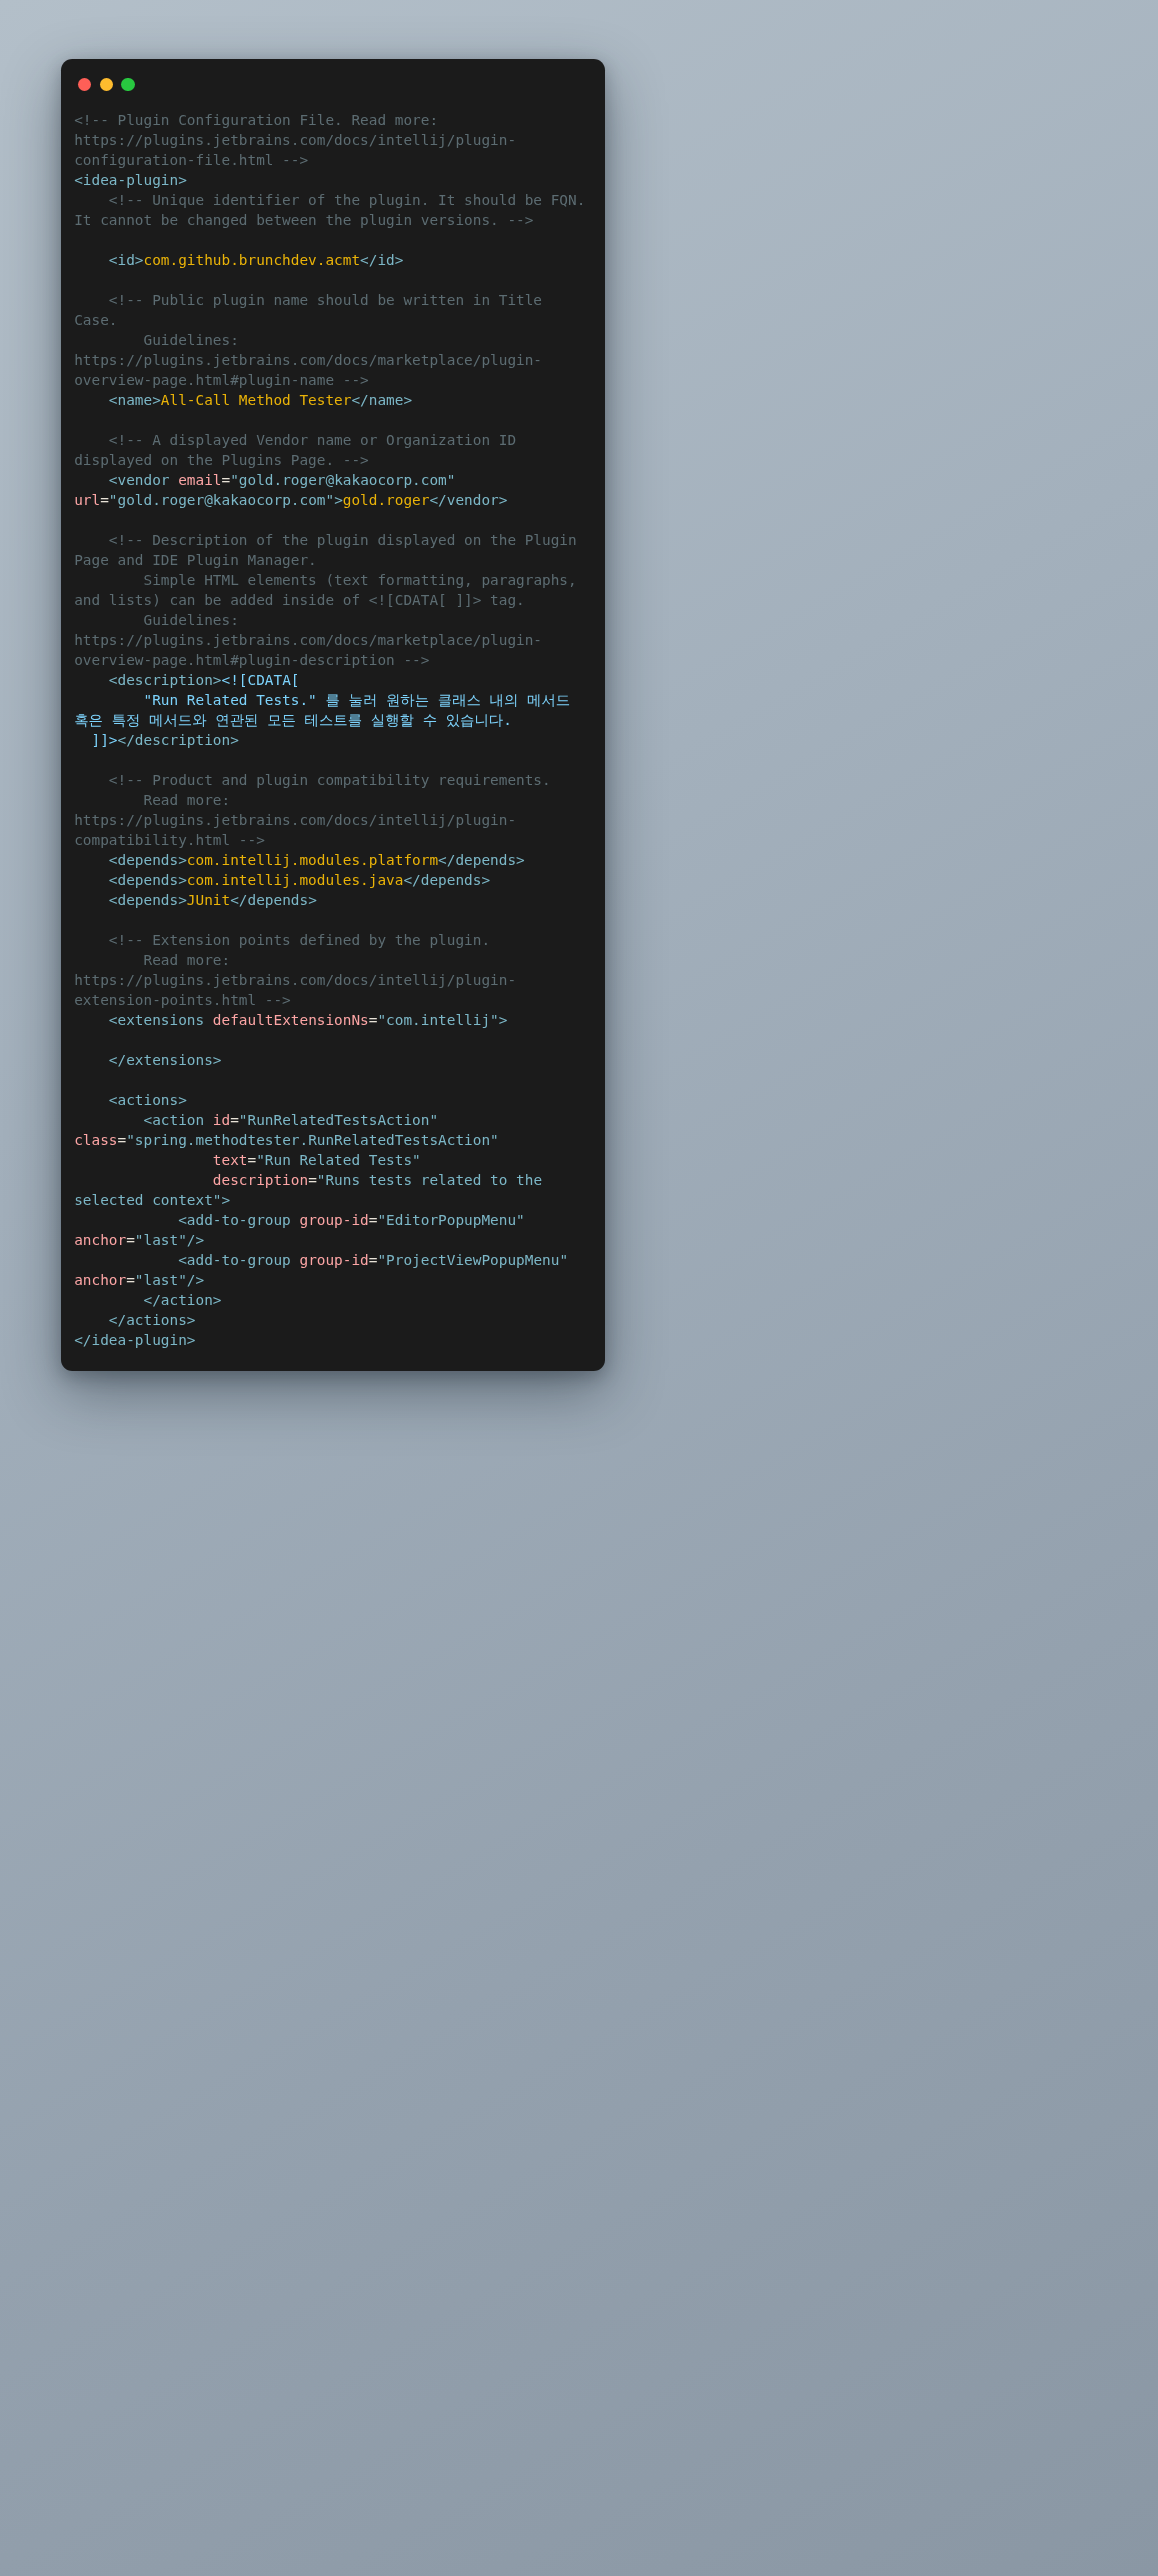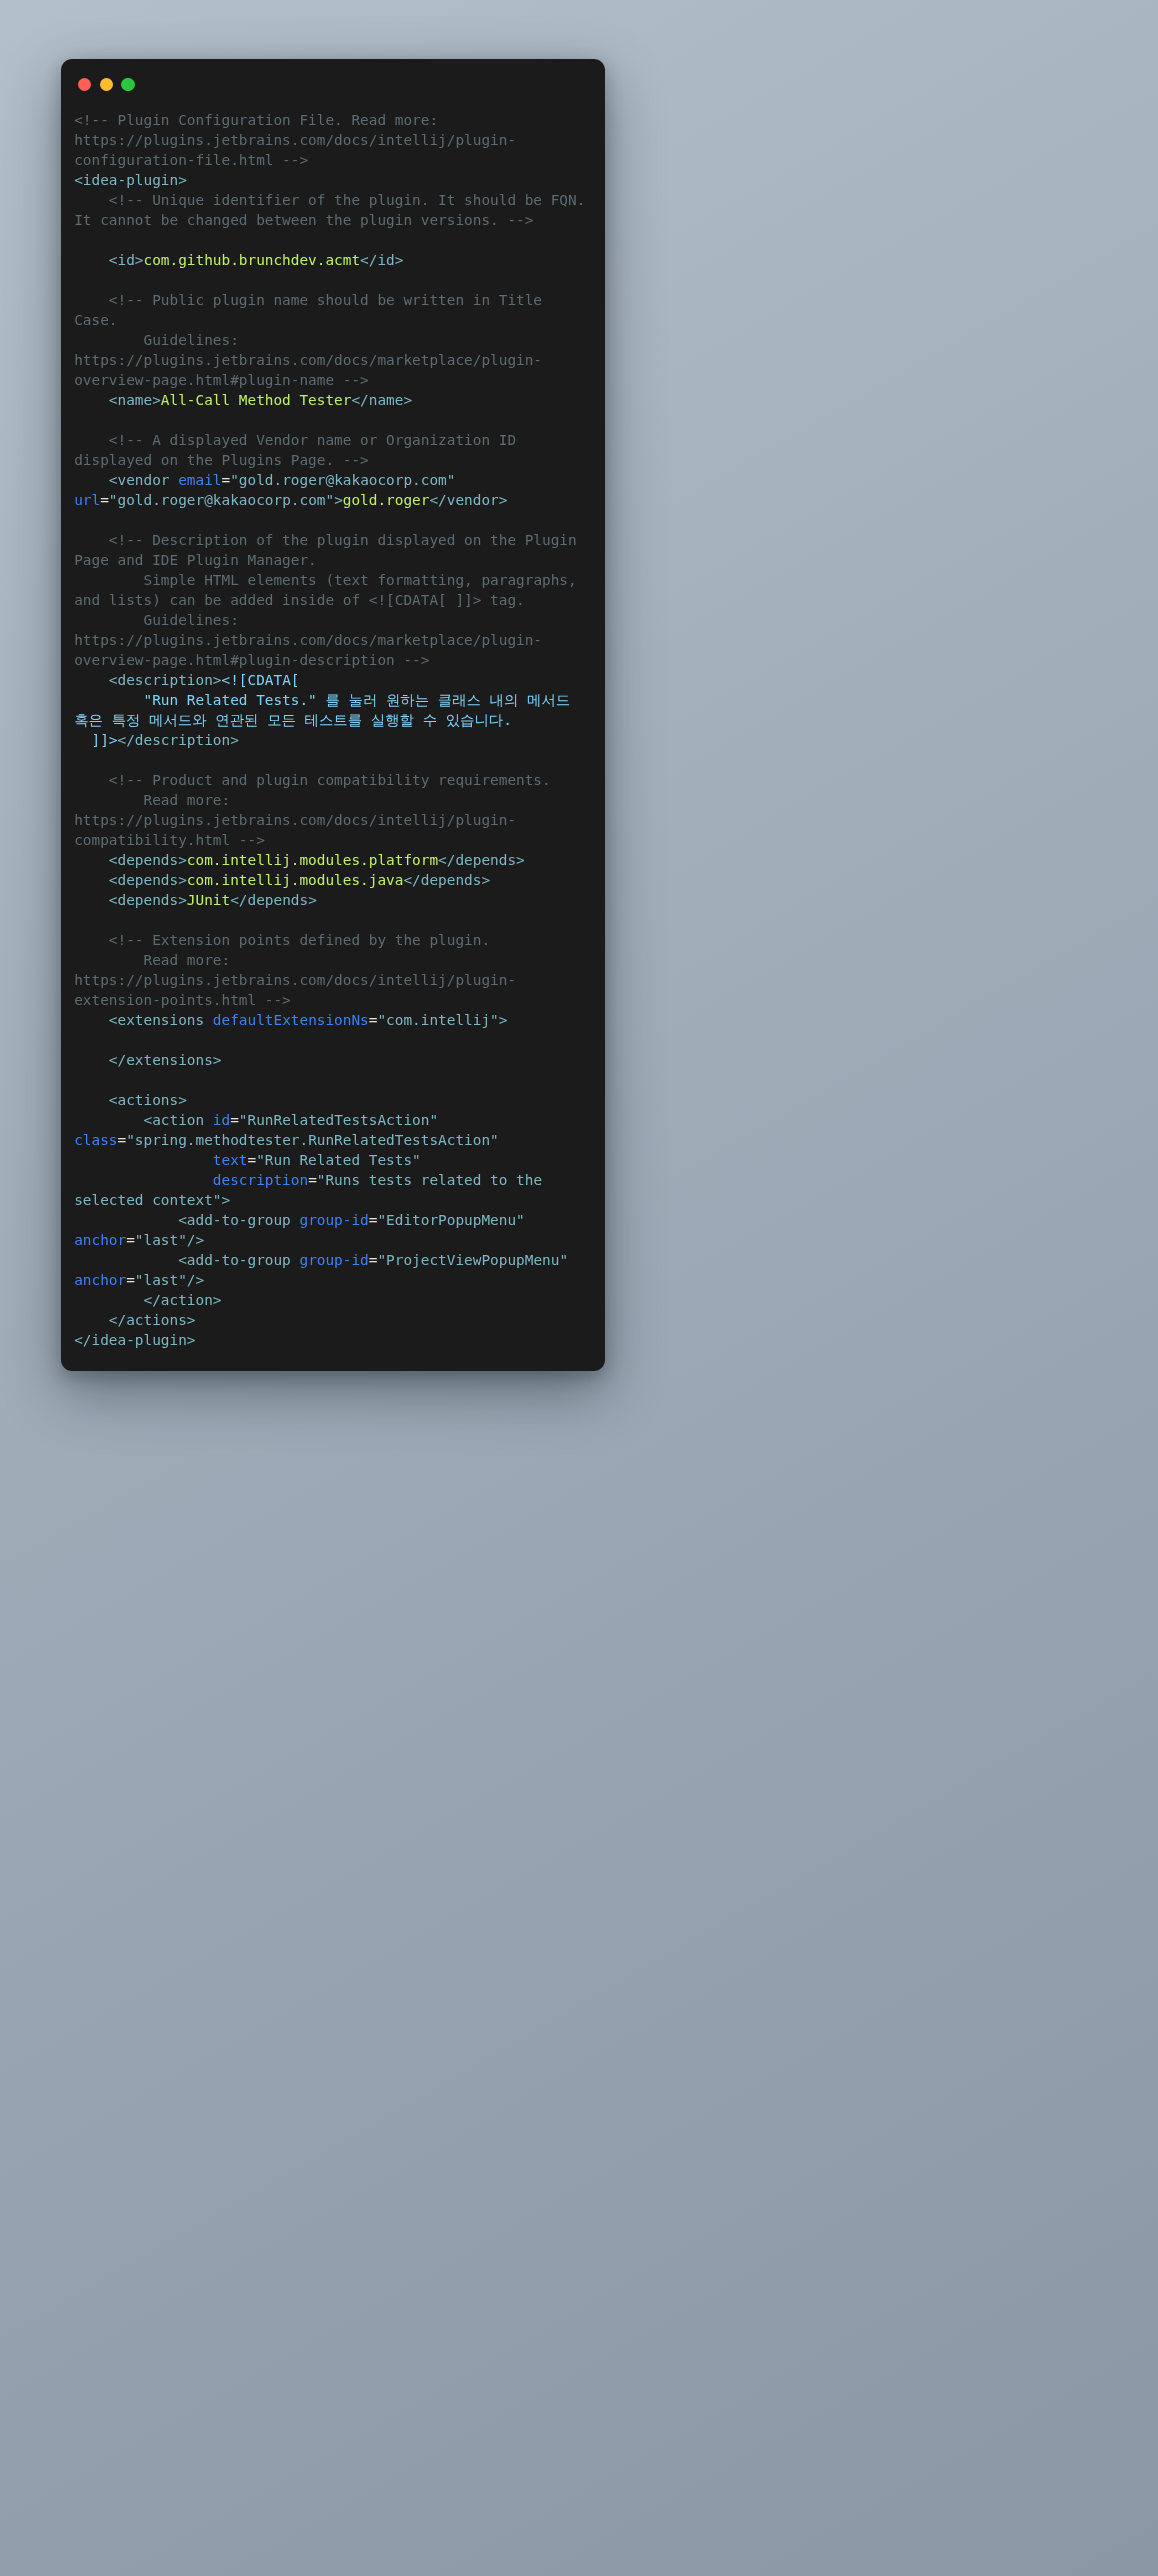--- a/index.html
+++ b/index.html
@@ -48,23 +48,23 @@
     letter-spacing: 0px;
     white-space: pre-wrap;
     word-break: break-word;
     overflow-wrap: anywhere;
     color: #d4be98;
     tab-size: 4;
   }
 
   .cmt  { color: #5c6c72; }
   .tag  { color: #7cb7c7; text-align: center; }
-  .attr { color: #3b82f6; }
+  .attr { color: #fca5a5; }
   .val  { color: #7cb7c7; }
-  .txt  { color: #bef264; }
+  .txt  { color: #eab308; }
   .cdata{ color: #7dd3fc; }
   .eq   { color: #e8e3d8; }
 </style>
 </head>
 <body>
 
 <div id="window">
 
   <div id="titlebar">
     <span class="dot red"></span>

